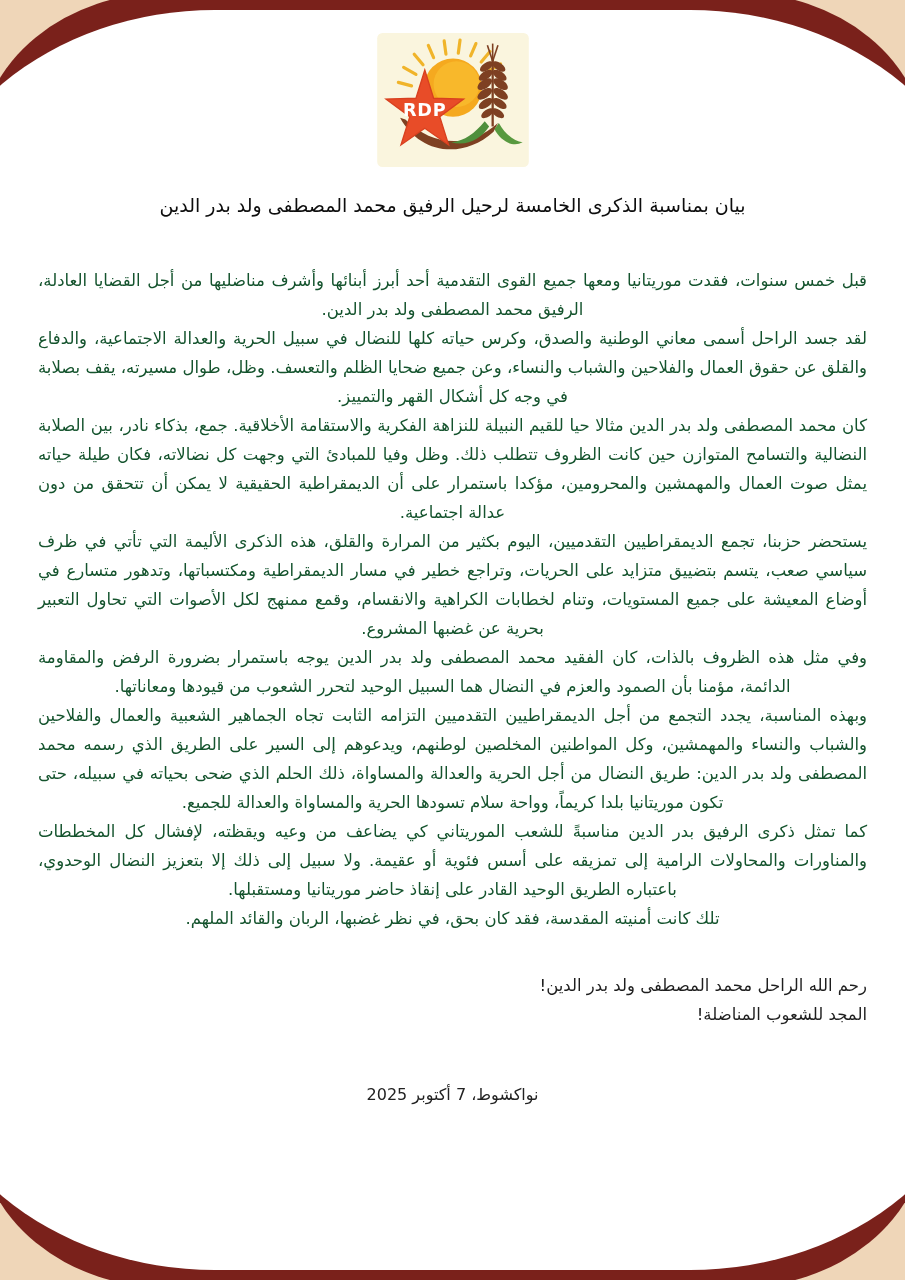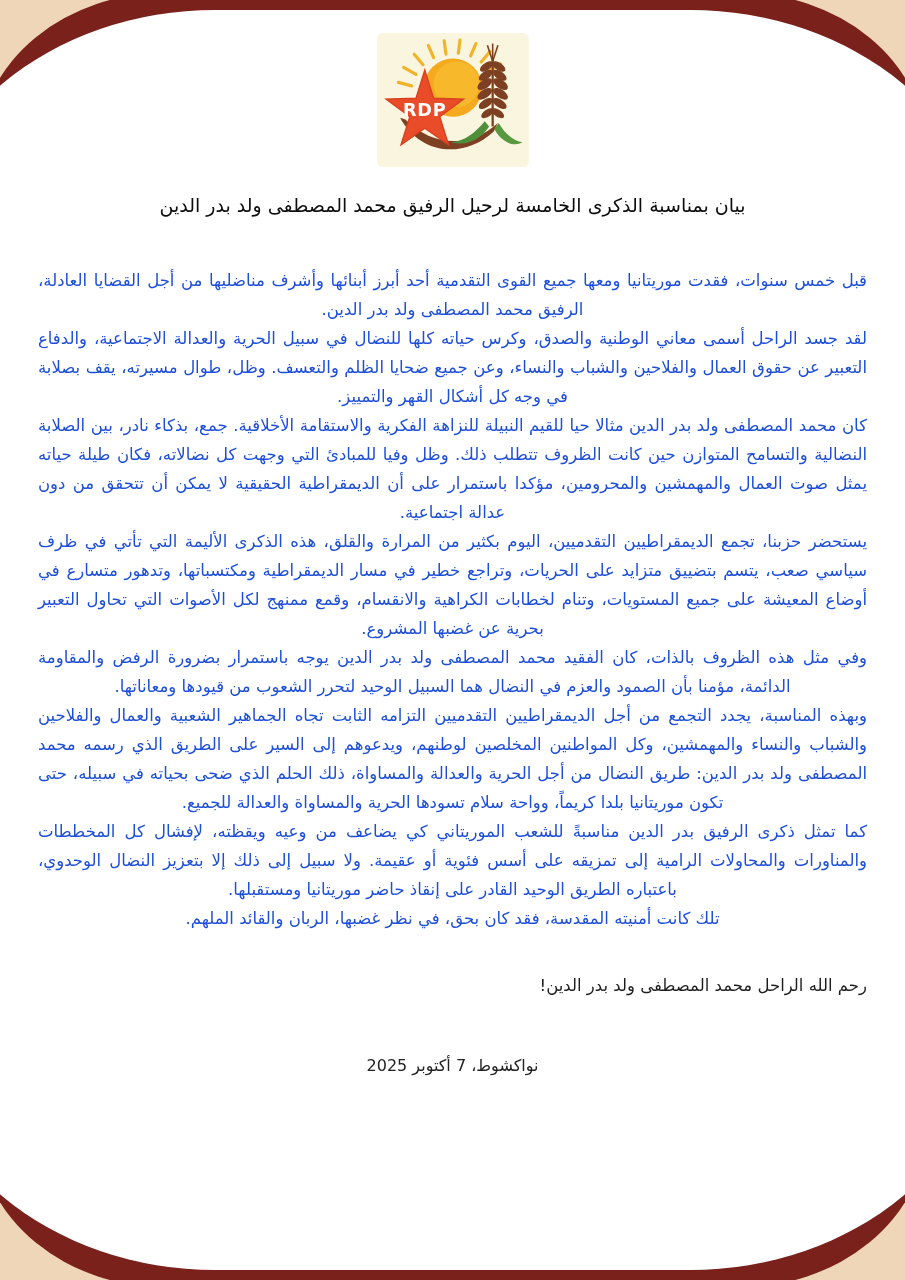--- a/index.html
+++ b/index.html
@@ -13,21 +13,21 @@
     padding:0 38px;box-sizing:border-box;color:#1e1e1e;
   }
   .logo-wrap{
     margin:16px auto 0 auto;width:152px;height:168px;
     display:flex;align-items:center;justify-content:center;
   }
   .title{
     margin-top:10px;text-align:center;font-size:19px;font-weight:400;color:#0d0d0d;
     white-space:nowrap;letter-spacing:0px;
   }
-  .bodytext{margin-top:50px;font-size:16.5px;line-height:29px;color:#1d4ed8;}
+  .bodytext{margin-top:50px;font-size:16.5px;line-height:29px;color:#14532d;}
   .bodytext p{
     margin:0;text-align:justify;text-align-last:center;
   }
   .blockgap{margin-top:22px;}
   .slogans{margin-top:38px;font-size:16.5px;line-height:29px;}
   .slogans .slogan{text-align:right;text-align-last:right;}
   .dateline{margin-top:56px;text-align:center;font-size:16px;color:#222222;}
 </style>
 </head>
 <body>
@@ -91,32 +91,33 @@
 
         <path d="M54,42 L64,74 L98,75 L71,95 L81,127 L54,108 L27,127 L37,95 L10,75 L44,74 Z" fill="#e84c28" stroke="#d8401f" stroke-width="1.5"></path>
         <text x="54" y="94" text-anchor="middle" font-family="DejaVu Sans, sans-serif" font-size="20" font-weight="bold" fill="#ffffff" letter-spacing="1">RDP</text>
       </svg>
     </div>
 
     <div class="title">بيان بمناسبة الذكرى الخامسة لرحيل الرفيق محمد المصطفى ولد بدر الدين</div>
 
     <div class="bodytext">
       <p>قبل خمس سنوات، فقدت موريتانيا ومعها جميع القوى التقدمية أحد أبرز أبنائها وأشرف مناضليها من أجل القضايا العادلة، الرفيق محمد المصطفى ولد بدر الدين.</p>
-      <p>لقد جسد الراحل أسمى معاني الوطنية والصدق، وكرس حياته كلها للنضال في سبيل الحرية والعدالة الاجتماعية، والدفاع التعبير عن حقوق العمال والفلاحين والشباب والنساء، وعن جميع ضحايا الظلم والتعسف. وظل، طوال مسيرته، يقف بصلابة في وجه كل أشكال القهر والتمييز.</p>
+      <p>لقد جسد الراحل أسمى معاني الوطنية والصدق، وكرس حياته كلها للنضال في سبيل الحرية والعدالة الاجتماعية، والدفاع والقلق عن حقوق العمال والفلاحين والشباب والنساء، وعن جميع ضحايا الظلم والتعسف. وظل، طوال مسيرته، يقف بصلابة في وجه كل أشكال القهر والتمييز.</p>
       <p>كان محمد المصطفى ولد بدر الدين مثالا حيا للقيم النبيلة للنزاهة الفكرية والاستقامة الأخلاقية. جمع، بذكاء نادر، بين الصلابة النضالية والتسامح المتوازن حين كانت الظروف تتطلب ذلك. وظل وفيا للمبادئ التي وجهت كل نضالاته، فكان طيلة حياته يمثل صوت العمال والمهمشين والمحرومين، مؤكدا باستمرار على أن الديمقراطية الحقيقية لا يمكن أن تتحقق من دون عدالة اجتماعية.</p>
 
       <p class="blockgap">يستحضر حزبنا، تجمع الديمقراطيين التقدميين، اليوم بكثير من المرارة والقلق، هذه الذكرى الأليمة التي تأتي في ظرف سياسي صعب، يتسم بتضييق متزايد على الحريات، وتراجع خطير في مسار الديمقراطية ومكتسباتها، وتدهور متسارع في أوضاع المعيشة على جميع المستويات، وتنام لخطابات الكراهية والانقسام، وقمع ممنهج لكل الأصوات التي تحاول التعبير بحرية عن غضبها المشروع.</p>
       <p>وفي مثل هذه الظروف بالذات، كان الفقيد محمد المصطفى ولد بدر الدين يوجه باستمرار بضرورة الرفض والمقاومة الدائمة، مؤمنا بأن الصمود والعزم في النضال هما السبيل الوحيد لتحرر الشعوب من قيودها ومعاناتها.</p>
 
       <p class="blockgap">وبهذه المناسبة، يجدد التجمع من أجل الديمقراطيين التقدميين التزامه الثابت تجاه الجماهير الشعبية والعمال والفلاحين والشباب والنساء والمهمشين، وكل المواطنين المخلصين لوطنهم، ويدعوهم إلى السير على الطريق الذي رسمه محمد المصطفى ولد بدر الدين: طريق النضال من أجل الحرية والعدالة والمساواة، ذلك الحلم الذي ضحى بحياته في سبيله، حتى تكون موريتانيا بلدا كريماً، وواحة سلام تسودها الحرية والمساواة والعدالة للجميع.</p>
 
       <p class="blockgap">كما تمثل ذكرى الرفيق بدر الدين مناسبةً للشعب الموريتاني كي يضاعف من وعيه ويقظته، لإفشال كل المخططات والمناورات والمحاولات الرامية إلى تمزيقه على أسس فئوية أو عقيمة. ولا سبيل إلى ذلك إلا بتعزيز النضال الوحدوي، باعتباره الطريق الوحيد القادر على إنقاذ حاضر موريتانيا ومستقبلها.</p>
       <p>تلك كانت أمنيته المقدسة، فقد كان بحق، في نظر غضبها، الربان والقائد الملهم.</p>
     </div>
 
     <div class="slogans">
       <div class="slogan">رحم الله الراحل محمد المصطفى ولد بدر الدين!</div>
+      <div class="slogan">المجد للشعوب المناضلة!</div>
     </div>
 
     <div class="dateline">نواكشوط، 7 أكتوبر 2025</div>
 
   </div>
 </div>
 
 </body></html>

